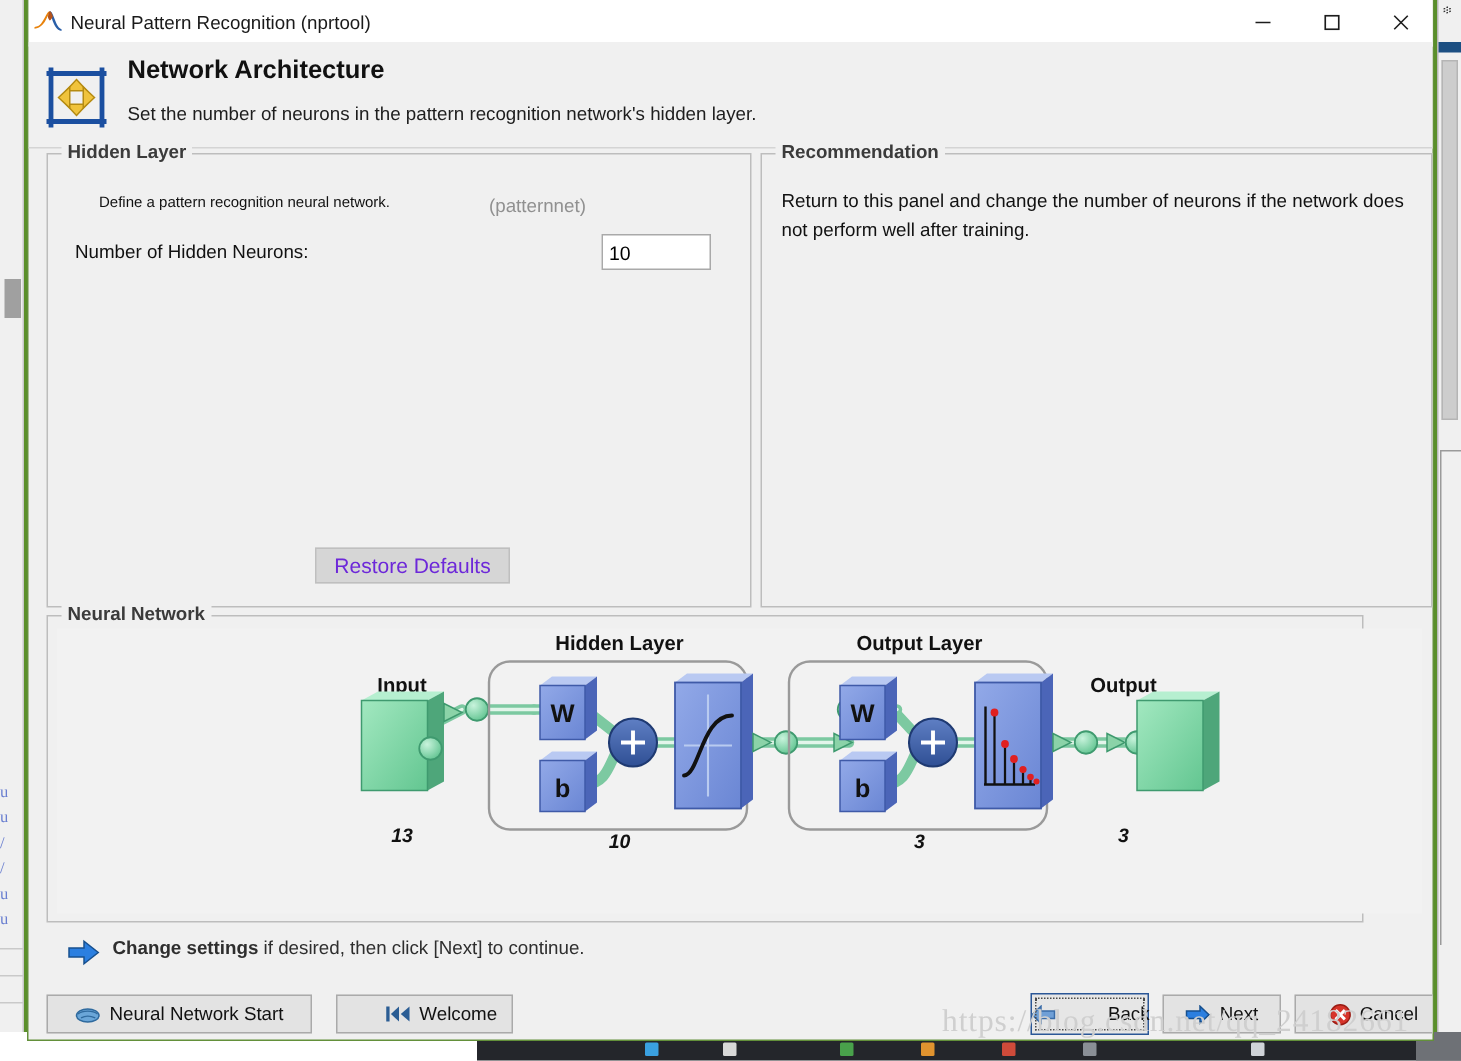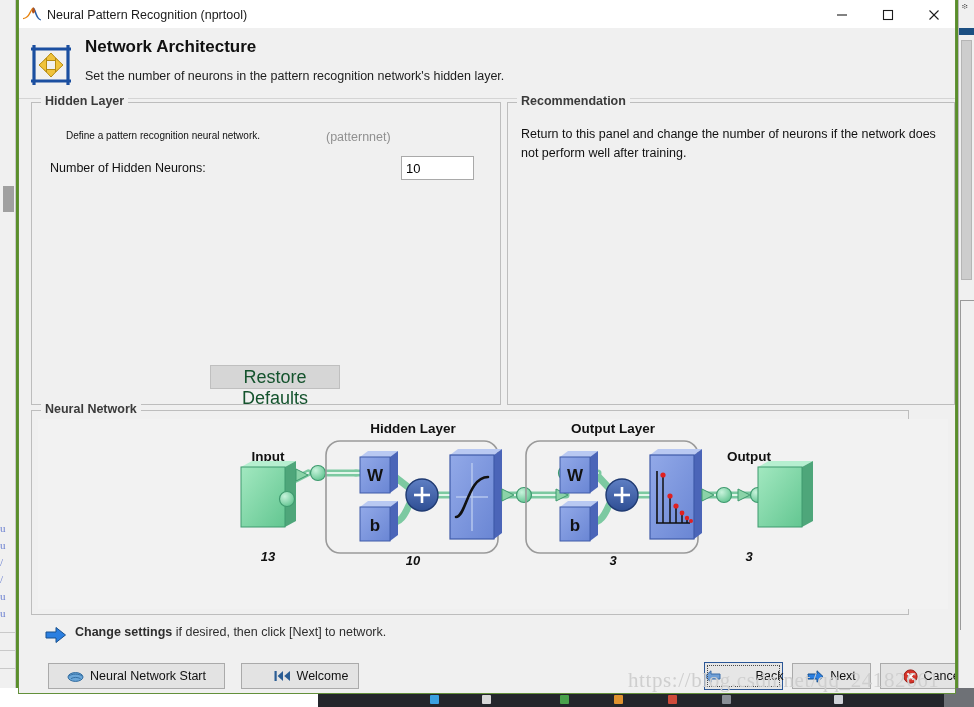--- a/index.html
+++ b/index.html
@@ -169,22 +169,22 @@
     font-family: "Liberation Sans", sans-serif;
     font-size: 13px; color: #000;
     padding: 0 4px;
     outline: none;
   }
   #restore-btn {
     position: absolute; left: 178px; top: 262px;
     width: 130px; height: 24px;
     background: #d6d6d6;
     border: 1px solid #bfbfbf;
-    color: #14532d;
-    font-size: 18px;
+    color: #6d28d9;
+    font-size: 14px;
     font-family: "Liberation Sans", sans-serif;
     cursor: default;
   }
   .rec-text {
     position: absolute; left: 13px; top: 22px; width: 425px;
     font-size: 12.5px; color: #111; line-height: 19px;
   }
 
   
   #net-canvas {
@@ -210,21 +210,21 @@
     position: absolute; left: 0; top: 618px; width: 938px; height: 36px;
   }
   .hint-arrow { position: absolute; left: 26px; top: 8px; width: 22px; height: 18px; }
   .hint-text {
     position: absolute; left: 56px; top: 7px;
     font-size: 12.5px; font-weight: bold; color: #2e2e2e;
   }
   .hint-text .norm { font-weight: normal; }
 
   #footer-bar {
-    position: absolute; left: 17px; top: 654px; width: 938px; height: 40px;
+    position: absolute; left: 0; top: 654px; width: 938px; height: 40px;
   }
   .btn {
     position: absolute;
     background: #e3e3e3;
     border: 1px solid #aaaaaa;
     font-family: "Liberation Sans", sans-serif;
     font-size: 12.5px; color: #111;
     display: flex; align-items: center; justify-content: center;
     gap: 6px; cursor: default;
     white-space: nowrap;
@@ -515,21 +515,21 @@
       </svg>
     </div>
   </div>
 
   <div id="footer-hint">
     <div class="hint-arrow">
       <svg width="22" height="18" viewBox="0 0 22 18">
         <path d="M1 6 L11 6 L11 1.5 L20.5 9 L11 16.5 L11 12 L1 12 Z" fill="#2b7fe0" stroke="#17508f" stroke-width="1"></path>
       </svg>
     </div>
-    <div class="hint-text"><span>Change settings</span><span class="norm"> if desired, then click [Next] to network.</span></div>
+    <div class="hint-text"><span>Change settings</span><span class="norm"> if desired, then click [Next] to continue.</span></div>
   </div>
 
   <div id="footer-bar">
     <button class="btn" id="btn-nnstart">
       <span>
         <svg width="17" height="13" viewBox="0 0 17 13">
           <ellipse cx="8.5" cy="7" rx="7.5" ry="4.4" fill="#6aa6d8" stroke="#2f6a9e" stroke-width="1"></ellipse>
           <path d="M2 6 C5 3.5 12 3.5 15 6" stroke="#2f6a9e" stroke-width="0.9" fill="none"></path>
           <path d="M4 8.6 C7 7 10 7 13.5 8.6" stroke="#2f6a9e" stroke-width="0.9" fill="none"></path>
         </svg>

